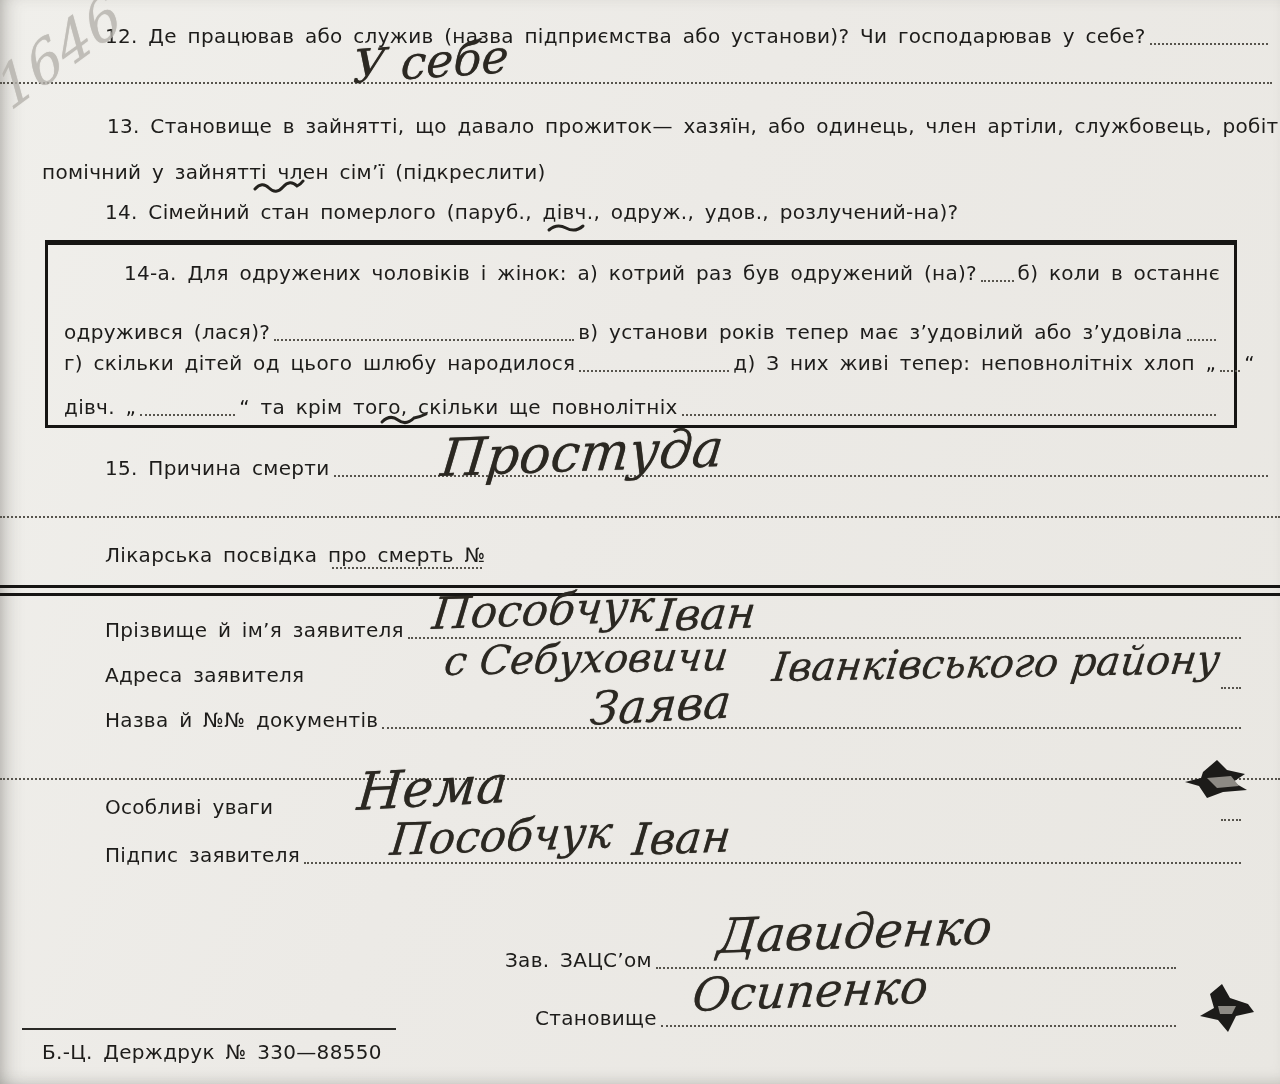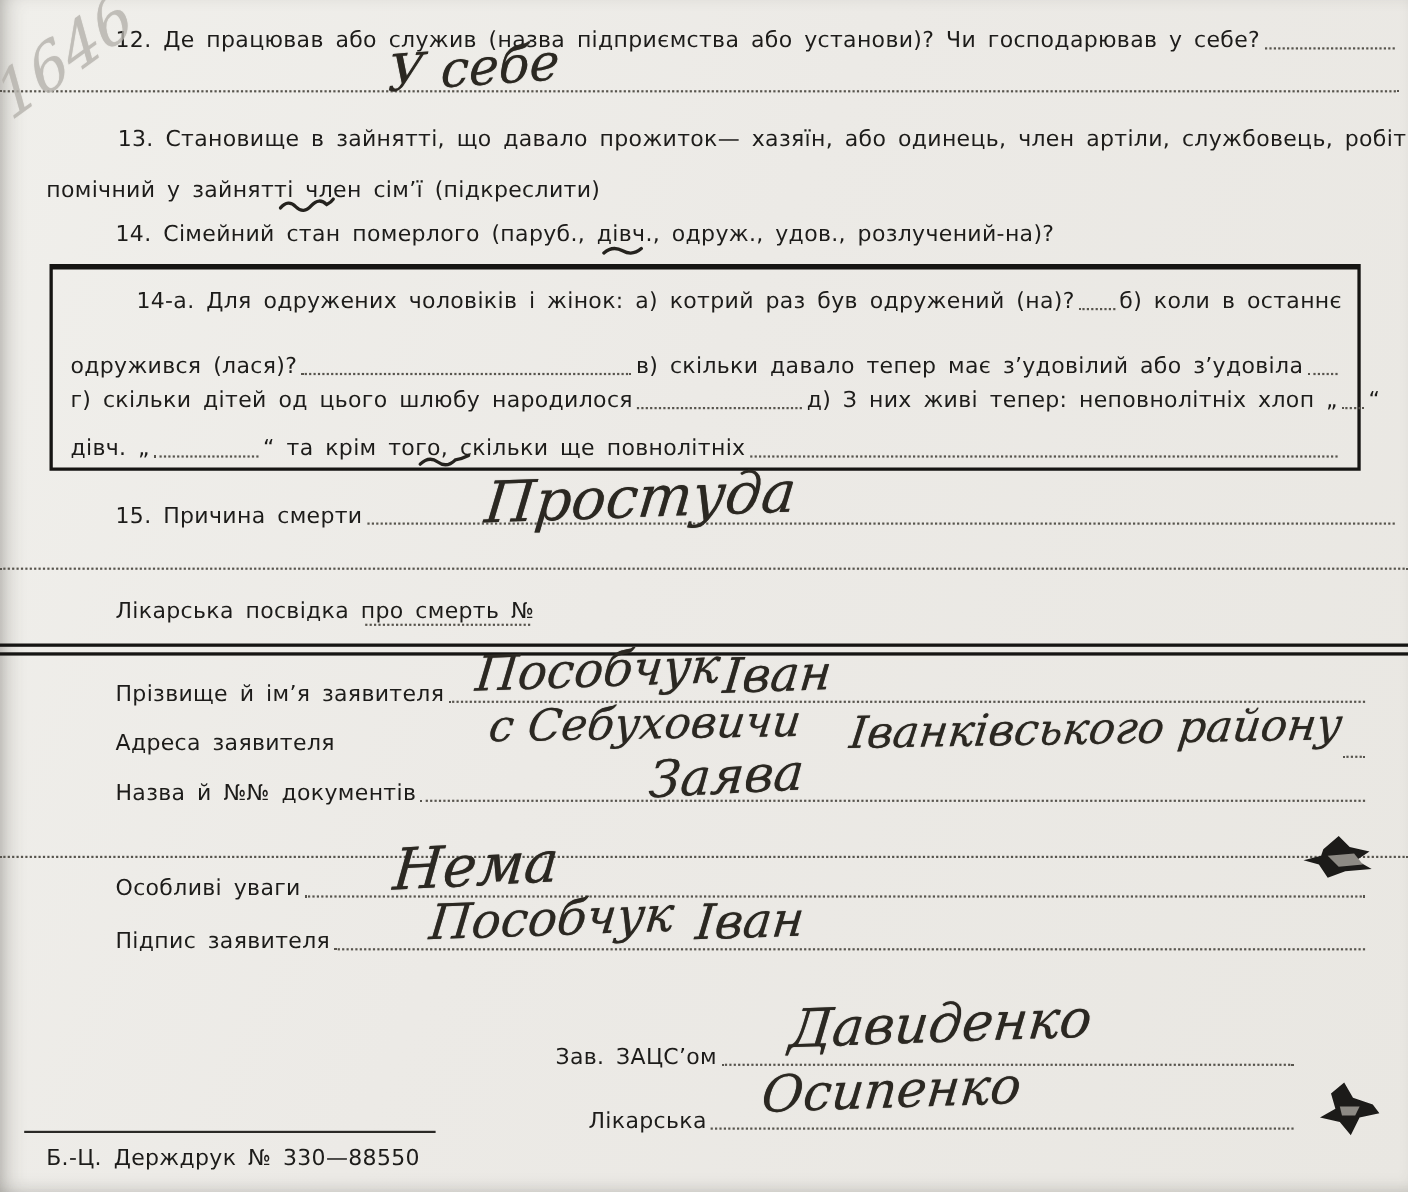--- a/index.html
+++ b/index.html
@@ -65,21 +65,21 @@
   <div id="box14a">
     <div class="row pt" style="top:16px;">
       <span style="width:60px;flex:0 0 auto;"></span>
       <span>14-а. Для одружених чоловіків і жінок: а) котрий раз був одружений (на)?</span>
       <span class="dots" style="max-width:70px;"></span>
       <span>б) коли в останнє</span>
     </div>
     <div class="row pt" style="top:75px;">
       <span>одружився (лася)?</span>
       <span class="dots fixed" style="width:300px;"></span>
-      <span>в) скільки давало тепер має з’удовілий або з’удовіла</span>
+      <span>в) установи років тепер має з’удовілий або з’удовіла</span>
       <span class="dots"></span>
     </div>
     <div class="row pt" style="top:106px;">
       <span>г) скільки дітей од цього шлюбу народилося</span>
       <span class="dots fixed" style="width:150px;"></span>
       <span>д) З них живі тепер: неповнолітніх хлоп „</span>
       <span class="dots"></span>
       <span>“</span>
     </div>
     <div class="row pt" style="top:150px;">
@@ -123,41 +123,41 @@
   <span class="hw" style="left:770px;top:644px;font-size:40px;transform:rotate(-1deg) skewX(-8deg);">Іванківського району</span>
 
   <div class="row pt" style="left:105px;top:708px;right:35px;">
     <span>Назва й №№ документів</span>
     <span class="dots"></span>
   </div>
   <span class="hw" style="left:588px;top:682px;font-size:46px;transform:rotate(-3deg) skewX(-8deg);">Заява</span>
 
   <div class="dotline" style="left:0;top:778px;width:1280px;"></div>
 
-  <div class="row pt" style="left:105px;top:795px;right:35px;">
+  <div class="row pt" style="left:105px;top:795px;right:35px;flex-direction:column;">
     <span>Особливі уваги</span>
     <span class="dots"></span>
   </div>
   <span class="hw" style="left:355px;top:762px;font-size:52px;transform:rotate(-3deg) skewX(-8deg);">Нема</span>
 
   <div class="row pt" style="left:105px;top:843px;right:35px;justify-content:space-between;">
     <span>Підпис заявителя</span>
     <span class="dots"></span>
   </div>
   <span class="hw" style="left:388px;top:814px;font-size:44px;transform:rotate(-2deg) skewX(-8deg);">Пособчук</span>
   <span class="hw" style="left:630px;top:814px;font-size:44px;transform:rotate(-2deg) skewX(-8deg);">Іван</span>
 
   <div class="row pt" style="left:505px;top:948px;width:675px;">
     <span>Зав. ЗАЦС’ом</span>
     <span class="dots"></span>
   </div>
   <span class="hw" style="left:715px;top:908px;font-size:48px;transform:rotate(-2deg) skewX(-8deg);">Давиденко</span>
 
   <div class="row pt" style="left:535px;top:1006px;width:645px;">
-    <span>Лікарська</span>
+    <span>Становище</span>
     <span class="dots"></span>
   </div>
   <span class="hw" style="left:690px;top:968px;font-size:46px;transform:rotate(-2deg) skewX(-8deg);">Осипенко</span>
 
   <svg class="mark" style="left:1183px;top:758px;" width="70" height="46">
     <path d="M20 14 L34 2 L44 12 L62 16 L50 24 L64 32 L40 34 L24 40 L16 28 L2 24 L18 20 Z" fill="#1c1b19"></path>
     <path d="M24 20 L48 18 L56 28 L34 30 Z" fill="#8d8a84"></path>
   </svg>
   <svg class="mark" style="left:1192px;top:982px;" width="66" height="62">
     <path d="M30 2 L38 16 L56 22 L62 30 L44 34 L36 50 L26 38 L8 34 L22 26 L18 12 Z" fill="#1c1b19"></path>

